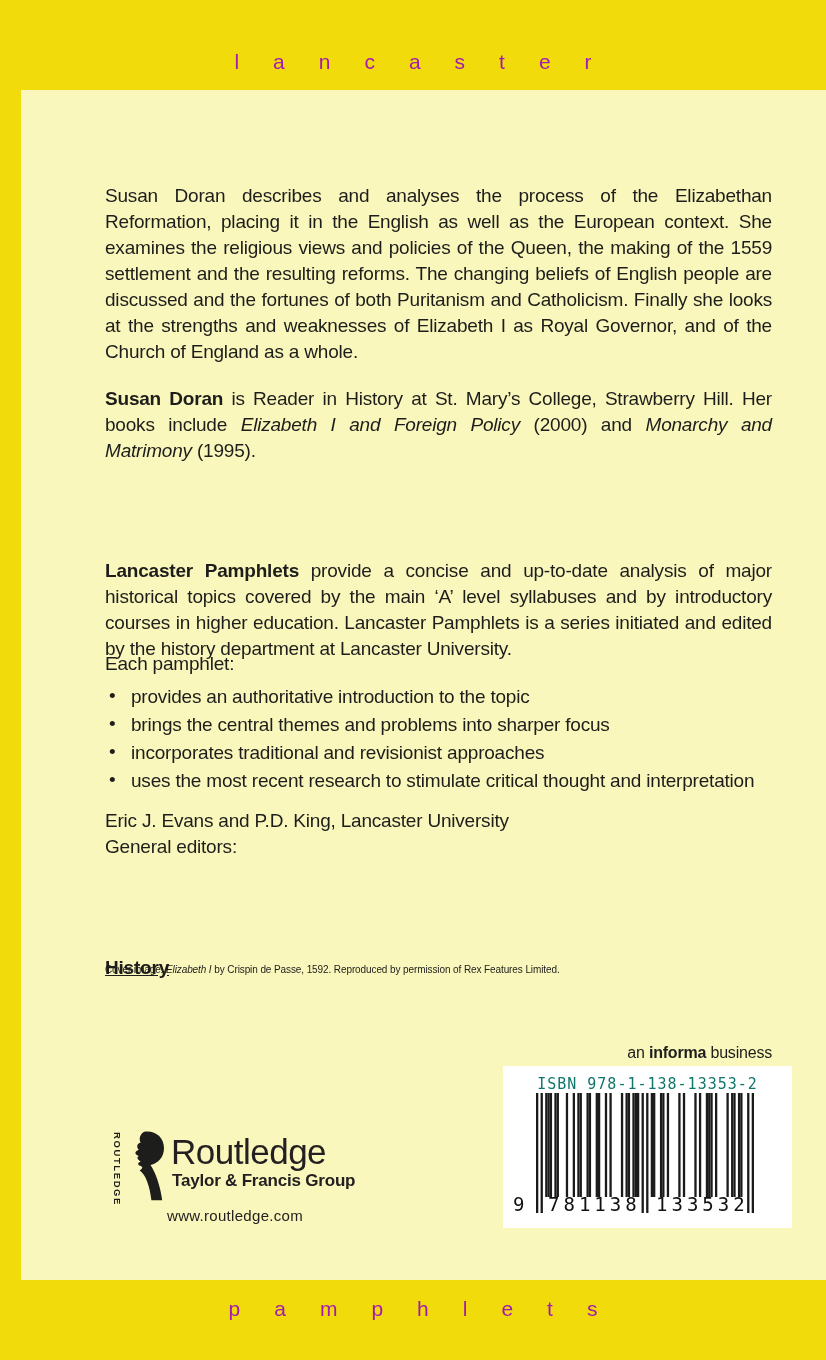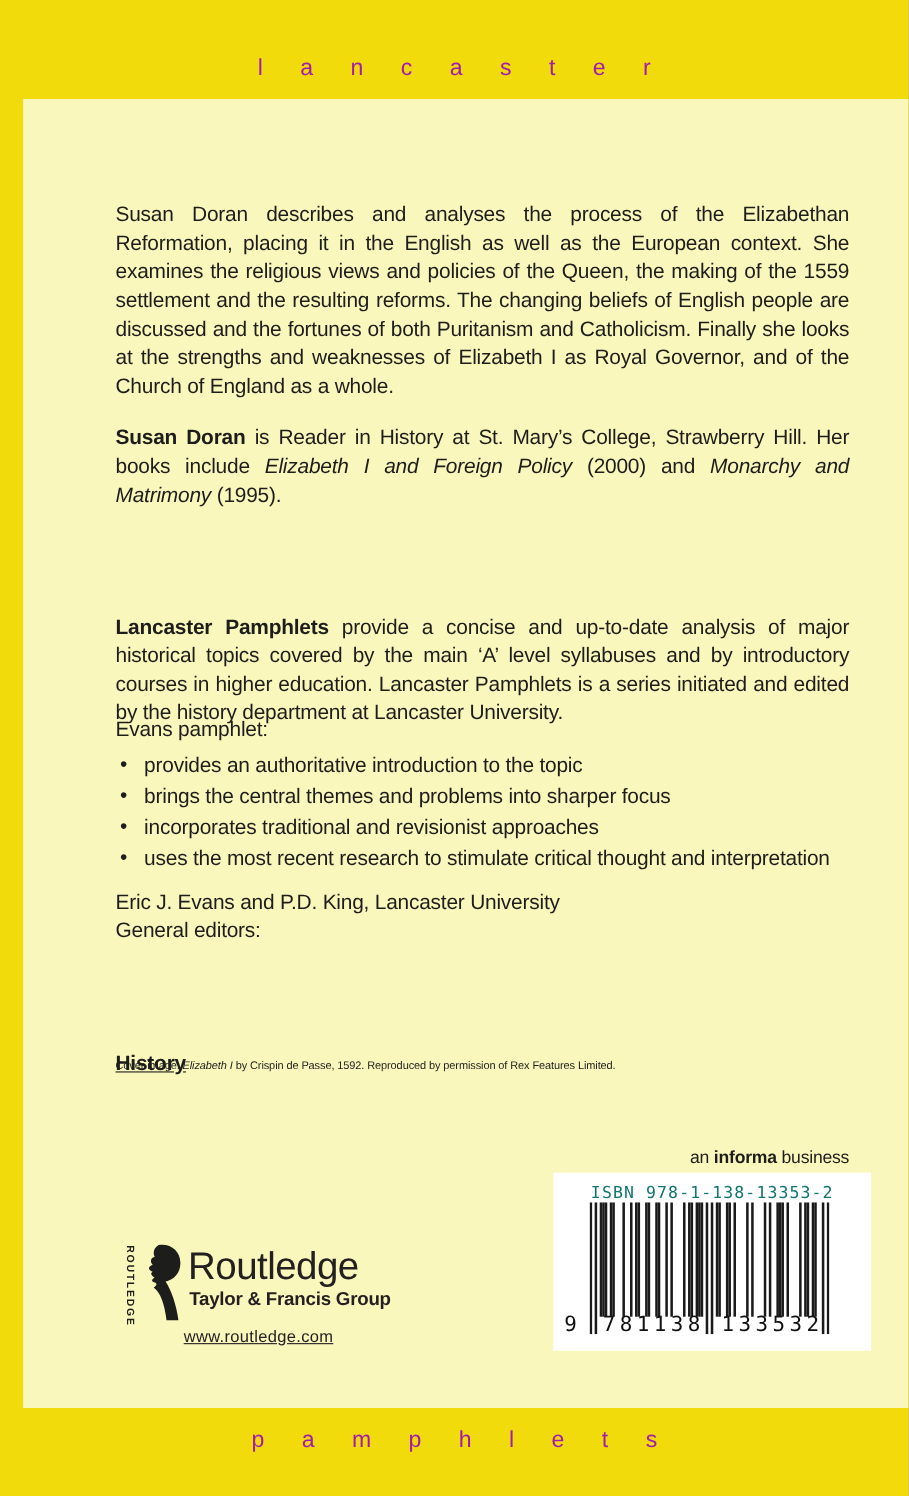--- a/index.html
+++ b/index.html
@@ -67,38 +67,38 @@
     transform:rotate(90deg); transform-origin:top left;
     font-size:9.5px; font-weight:bold; letter-spacing:1.6px; color:#1d1d1b;
     white-space:nowrap;
   }
   .logo-mark { position:absolute; left:127px; top:1130px; width:38px; height:72px; }
   .wordmark { position:absolute; left:171px; top:1132px; font-size:35px;
     letter-spacing:-0.5px; color:#242021; }
   .tagline { position:absolute; left:172px; top:1171px; font-size:17px;
     font-weight:bold; letter-spacing:-0.2px; color:#242021; }
   .site-url { position:absolute; left:155px; top:1207px; width:160px;
-    text-align:center; font-size:15px; letter-spacing:0.3px; color:#242021;text-decoration:underline; }
+    text-align:center; font-size:15px; letter-spacing:0.3px; color:#242021; }
 </style>
 </head>
 <body>
 
 <div class="page">
 
   <div class="band-label top">lancaster</div>
 
   <div class="panel"></div>
 
   <p class="body-text" style="top:183px;"><span>Susan Doran describes and analyses the process of the Elizabethan Reformation, placing it in the English as well as the European context. She examines the religious views and policies of the Queen, the making of the 1559 settlement and the resulting reforms. The changing beliefs of English people are discussed and the fortunes of both Puritanism and Catholicism. Finally she looks at the strengths and weaknesses of Elizabeth I as Royal Governor, and of the Church of England as a whole.</span></p>
 
   <p class="body-text" style="top:386px;"><span class="b">Susan Doran</span><span> is Reader in History at St. Mary’s College, Strawberry Hill. Her books include </span><span class="i">Elizabeth I and Foreign Policy</span><span> (2000) and </span><span class="i">Monarchy and Matrimony</span><span> (1995).</span></p>
 
   <p class="body-text" style="top:531px;margin-top:27px;"><span class="b">Lancaster Pamphlets</span><span> provide a concise and up-to-date analysis of major historical topics covered by the main ‘A’ level syllabuses and by introductory courses in higher education. Lancaster Pamphlets is a series initiated and edited by the history department at Lancaster University.</span></p>
 
-  <p class="body-text no-justify" style="top:651px;">Evans pamphlet:</p>
+  <p class="body-text no-justify" style="top:651px;">Each pamphlet:</p>
 
   <ul class="features" style="top:684px;">
       <li><span class="marker">•</span><span>provides an authoritative introduction to the topic</span></li>
       <li><span class="marker">•</span><span>brings the central themes and problems into sharper focus</span></li>
       <li><span class="marker">•</span><span>incorporates traditional and revisionist approaches</span></li>
       <li><span class="marker">•</span><span>uses the most recent research to stimulate critical thought and interpretation</span></li>
     </ul>
 
   <div class="body-text no-justify" style="top:805px;">
     <div style="margin-top:3px;">Eric J. Evans and P.D. King, Lancaster University</div>

